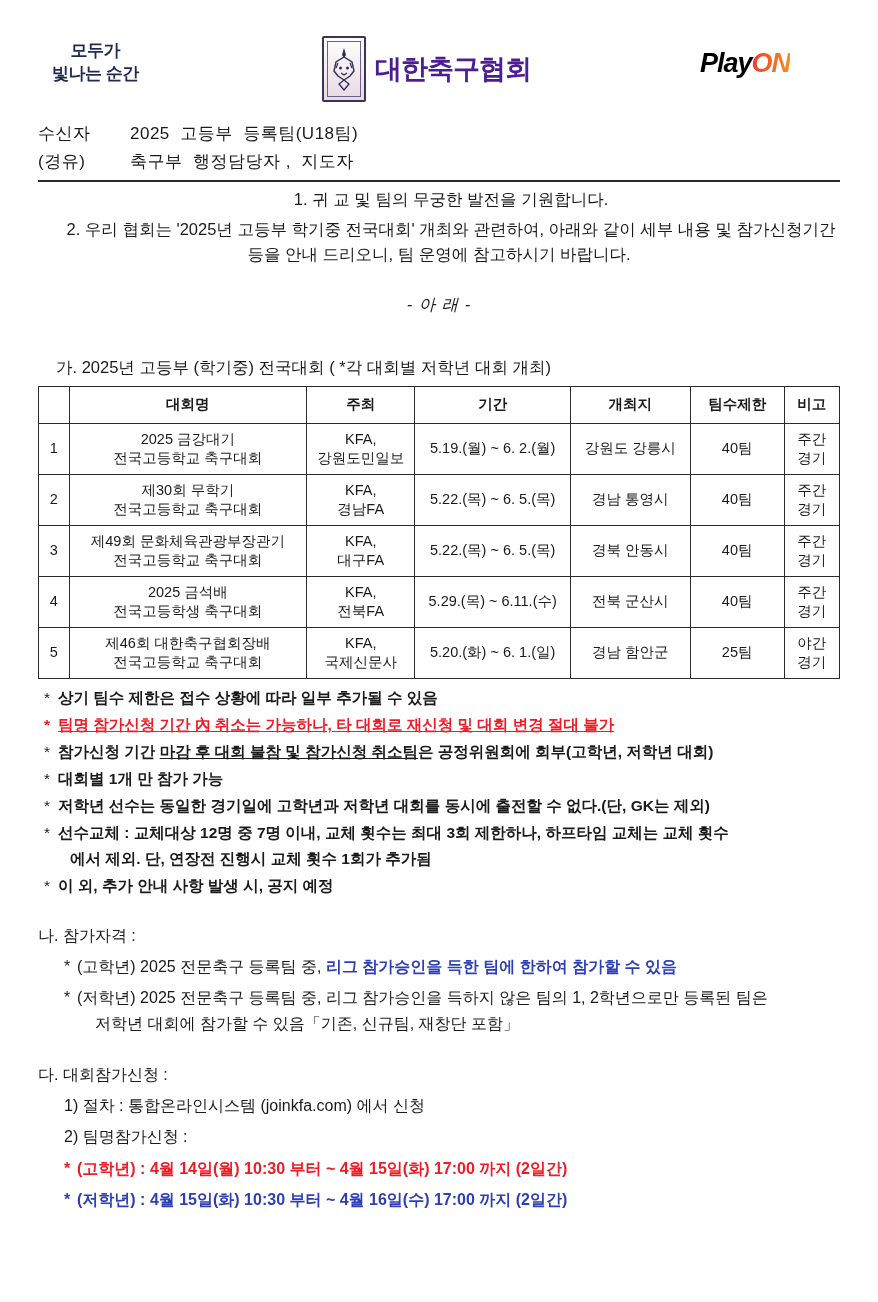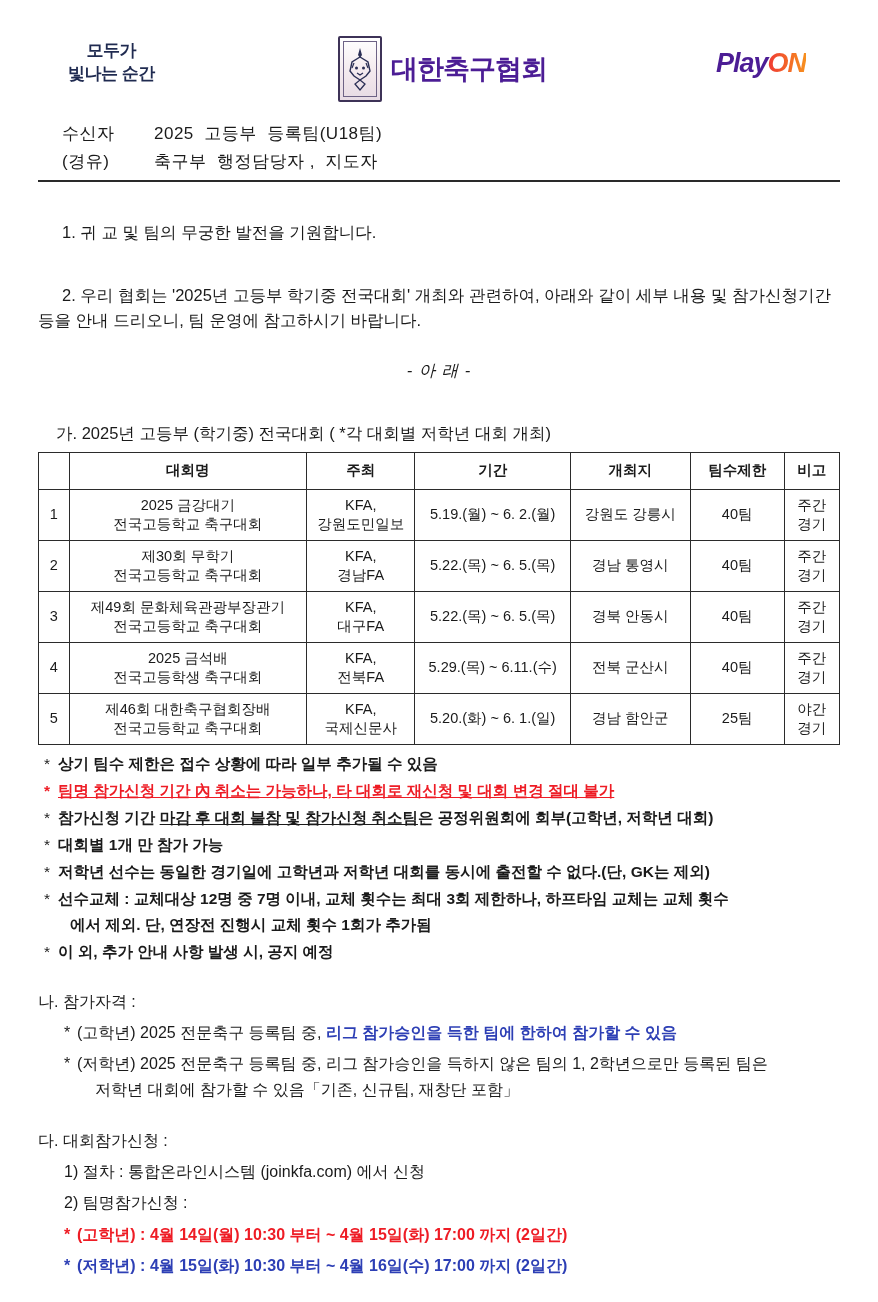--- a/index.html
+++ b/index.html
@@ -14,21 +14,20 @@
     font-family: "Liberation Sans", "DejaVu Sans", sans-serif;
     color: #1a1a1a;
     position: relative;
     overflow: hidden;
   }
 
   
   .logo-bar {
     height: 112px;
     position: relative;
-    margin-left: 16px;
   }
   .logo-slogan {
     position: absolute;
     left: 52px;
     top: 40px;
     color: #1f2a50;
     font-size: 17px;
     font-weight: bold;
     line-height: 1.35;
     letter-spacing: -0.5px;
@@ -69,21 +68,21 @@
   }
   .logo-playon {
     position: absolute;
     left: 700px;
     top: 48px;
     font-size: 27px;
     font-weight: bold;
     font-style: italic;
     letter-spacing: -1px;
   }
-  .playon-play { color: #4c1d95; }
+  .playon-play { color: #000000; }
   .playon-on {
     background: linear-gradient(90deg, #ef3a33 0%, #f7901e 100%);
     -webkit-background-clip: text;
     background-clip: text;
     color: transparent;
   }
 
   
   .addr {
     margin: 8px 38px 0 38px;
@@ -93,33 +92,33 @@
     letter-spacing: 0.5px;
   }
   .addr-row {
     display: flex;
     line-height: 1.65;
     white-space: pre;
   }
   .addr-label {
     width: 92px;
     flex: 0 0 92px;
-    margin-left: 24px;
   }
   .addr-value { }
 
   
   .body-wrap {
     margin: 0 38px;
     font-size: 16.5px;
     line-height: 1.5;
   }
   .para {
-    margin-top: 38px;
+    margin-top: 5px;
     text-indent: 24px;
+    text-align: center;
   }
   .centered {
     margin-top: 26px;
     text-align: center;
     letter-spacing: 1px;
     font-style: italic;
   }
 
   
   .sec-title {

